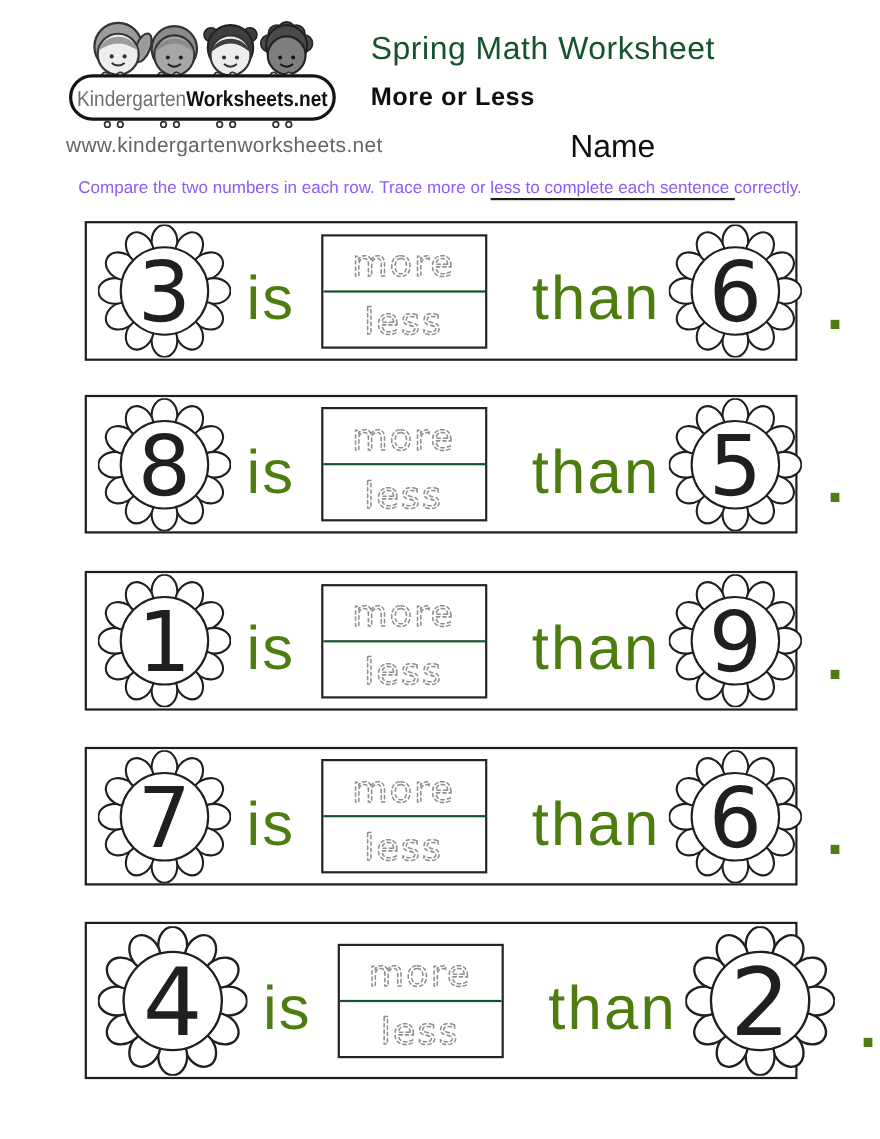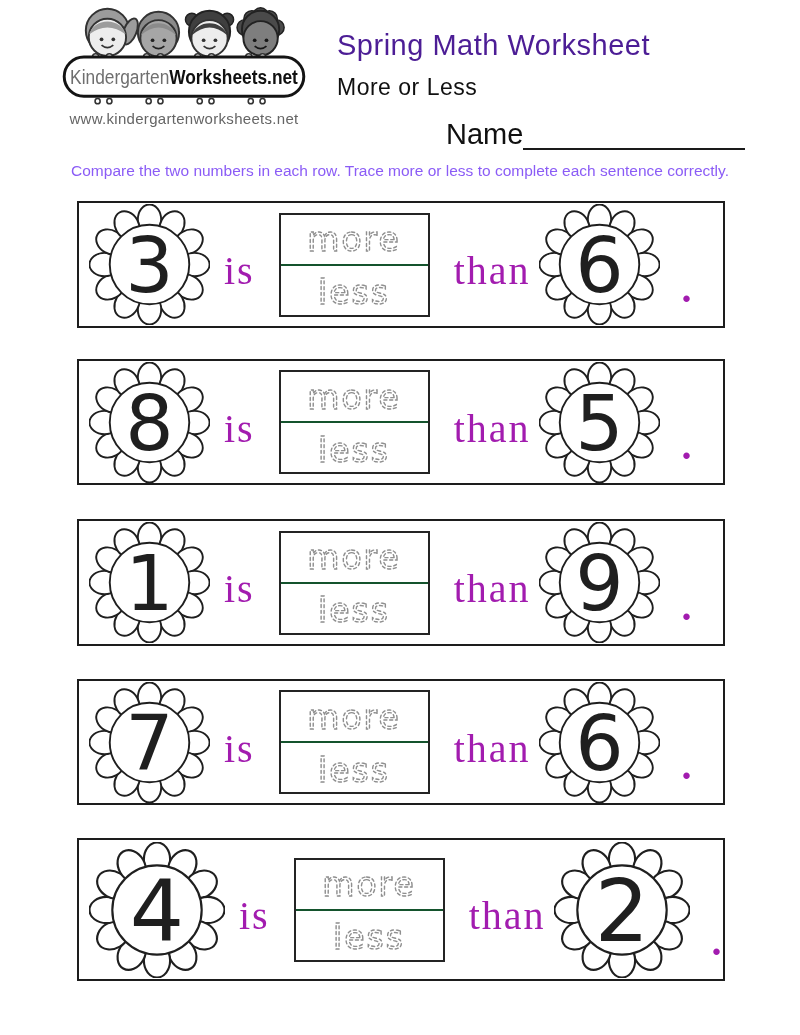--- a/index.html
+++ b/index.html
@@ -2,29 +2,29 @@
 <html><head>
 <meta charset="utf-8">
 <style>
   html,body{margin:0;padding:0;background:#fff;}
   .page{
     position:relative;width:800px;height:1035px;background:#ffffff;
     font-family:"Liberation Sans",sans-serif;overflow:hidden;color:#1d1d1d;
   }
 
   
-  .logo-wrap{position:absolute;left:60px;top:0;width:248px;}
+  .logo-wrap{position:absolute;left:60px;top:12px;width:248px;}
   .logo-svg{display:block;width:248px;height:108px;}
   .logo-url{
-    margin-top:2px;text-align:center;font-size:15px;color:#656565;letter-spacing:.3px;
+    margin-top:2px;text-align:center;font-size:19px;color:#656565;letter-spacing:.3px;
   }
   .title-block{position:absolute;left:337px;top:30px;}
-  .main-title{font-size:29px;color:#4c1d95;letter-spacing:.5px;line-height:1.1;}
-  .sub-title{margin-top:12px;font-size:23px;font-weight:normal;color:#101010;letter-spacing:.5px;}
-  .name-row{position:absolute;left:446px;top:118px;display:flex;align-items:center;}
+  .main-title{font-size:29px;color:#14532d;letter-spacing:.5px;line-height:1.1;}
+  .sub-title{margin-top:12px;font-size:23px;font-weight:bold;color:#101010;letter-spacing:.5px;}
+  .name-row{position:absolute;left:446px;top:118px;display:flex;align-items:center;flex-direction:column;}
   .name-label{font-size:29px;color:#101010;line-height:32px;}
   .name-line{display:inline-block;width:222px;height:30px;border-bottom:2.5px solid #1a1a1a;}
 
   .instructions{
     position:absolute;left:0;right:0;top:162px;text-align:center;
     font-size:15.5px;color:#8b5cf6;
   }
 
   
   .row{
@@ -39,25 +39,25 @@
   .row-5{top:838px;height:143px;}
 
   .flower{display:block;width:121px;height:121px;flex:0 0 auto;}
   .row-5 .flower{width:136px;height:136px;}
   .flower-left{margin-left:10px;}
   .flower-right{margin-left:8px;}
   .flower-num{
     font-family:"DejaVu Sans",sans-serif;font-size:88px;fill:#1f1f1f;
   }
   .word{
-    font-family:Liberation Serif, serif;font-size:40px;color:#a21caf;
+    font-family:Liberation Sans, sans-serif;font-size:56px;color:#4d7c0f;
     letter-spacing:2px;margin-top:12px;white-space:nowrap;
   }
   .is-word{margin-left:14px;}
-  .than-word{margin-left:24px;}
+  .than-word{margin-left:40px;}
   .period{align-self:flex-end;margin-left:22px;margin-bottom:14px;margin-top:0;font-weight:bold;}
 
   .trace-box{
     width:151px;height:104px;box-sizing:border-box;margin-left:24px;flex:0 0 auto;
     border:2px solid #242424;background:#fff;display:flex;flex-direction:column;
   }
   .trace-cell{flex:1;display:flex;align-items:center;justify-content:center;overflow:hidden;}
   .trace-cell.bottom{border-top:2px solid #14532d;}
   .trace-svg{display:block;width:121px;height:48px;}
   .trace-text{

